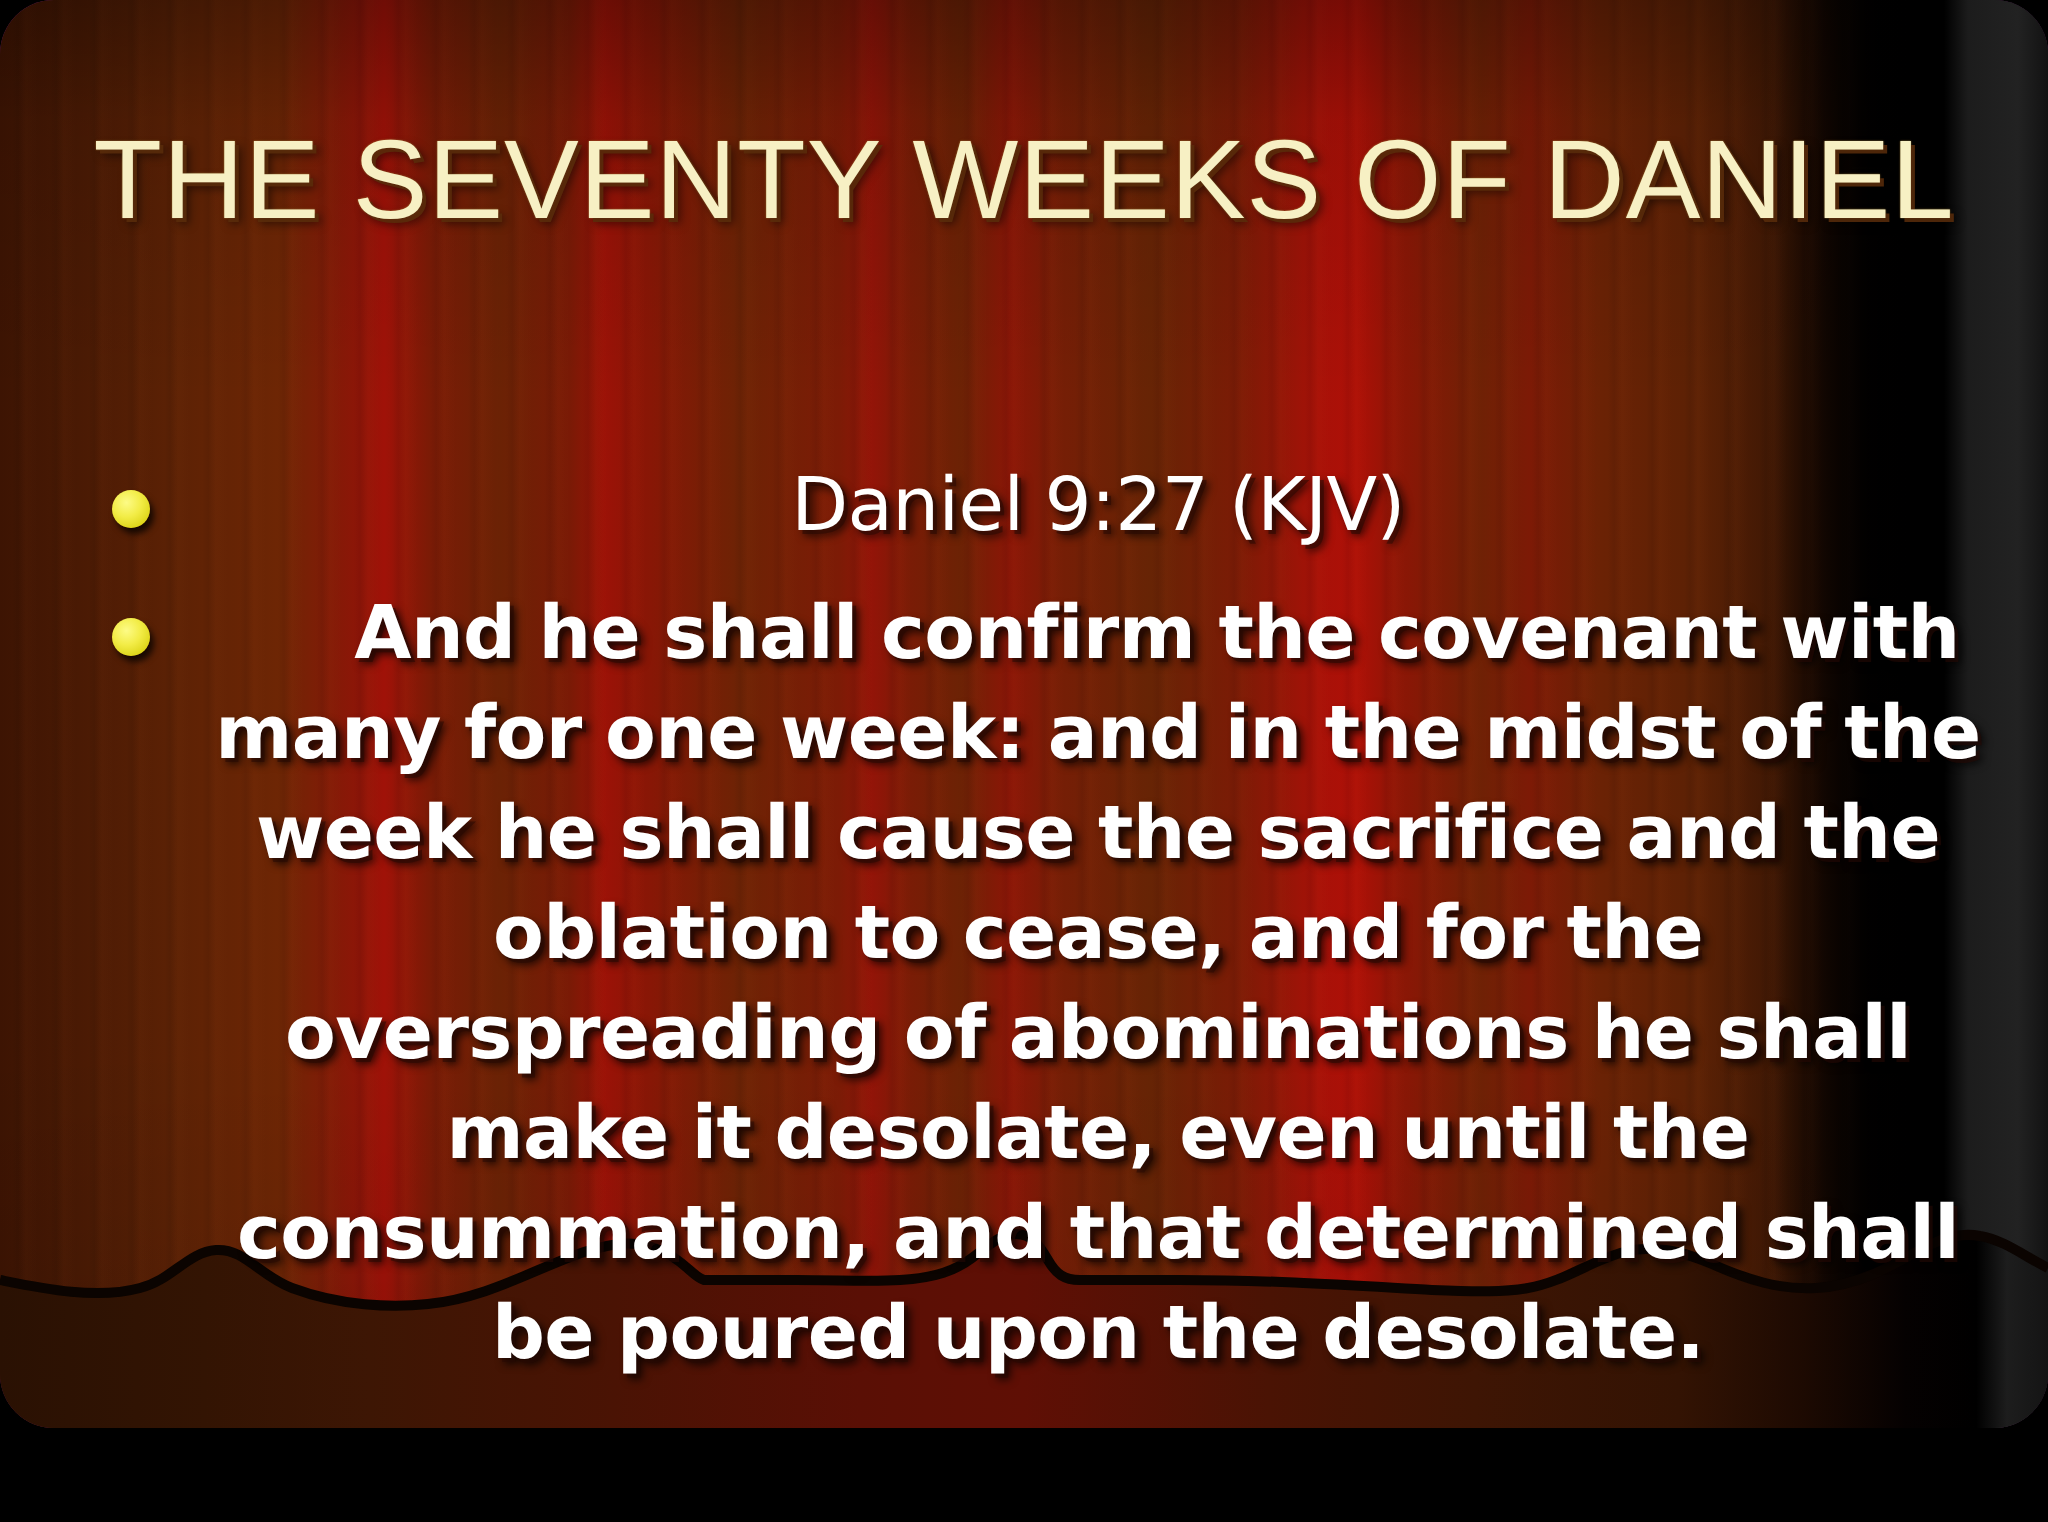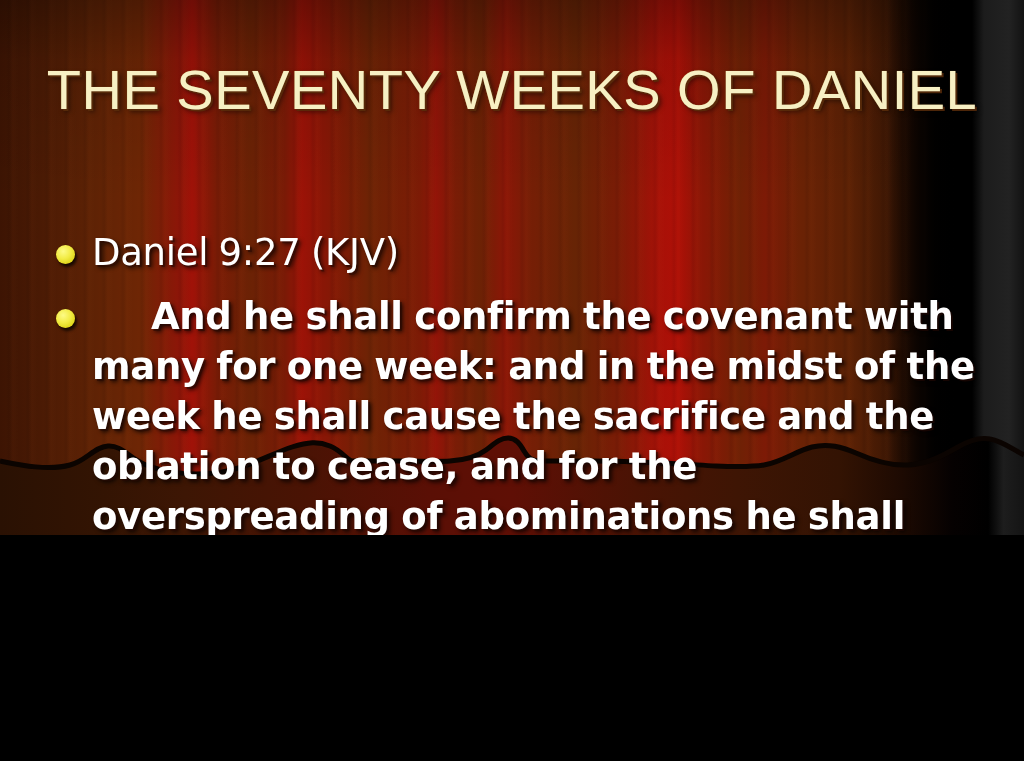--- a/index.html
+++ b/index.html
@@ -4,24 +4,25 @@
 <title>Slide</title>
 <style>
   html, body {
     margin: 0;
     padding: 0;
     background: #000;
   }
   #slide {
     position: relative;
     width: 1024px;
-    height: 535px;
+    height: 714px;
     overflow: hidden;
     font-family: "DejaVu Sans", sans-serif;
     background: #701a75;
+    border-radius: 27px;
   }
 
   
   .bg-base {
     position: absolute;
     inset: 0;
     background:
       linear-gradient(to right,
         #3d1403 0px,
         #4a1a04 40px,
@@ -132,20 +133,21 @@
   .body {
     position: absolute;
     left: 46px;
     top: 228px;
     width: 960px;
   }
   .bullet-row {
     position: relative;
     padding-left: 46px;
     margin: 0 0 0 0;
+    text-align: center;
   }
   .bullet-row + .bullet-row { margin-top: 14px; font-weight: bold; }
 
   .bullet-dot {
     position: absolute;
     left: 10px;
     top: 17px;
     width: 19px;
     height: 19px;
     border-radius: 50%;

